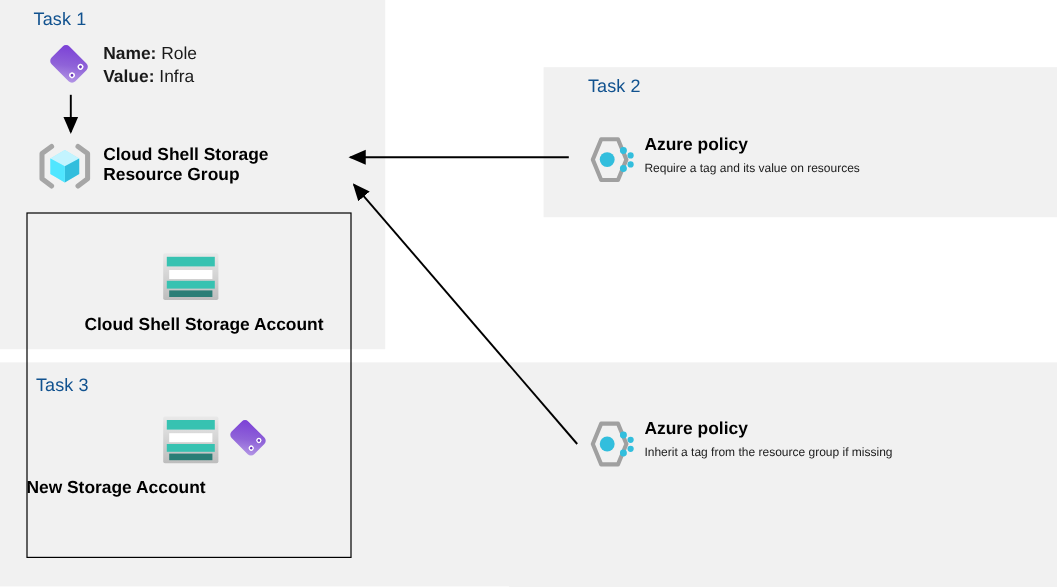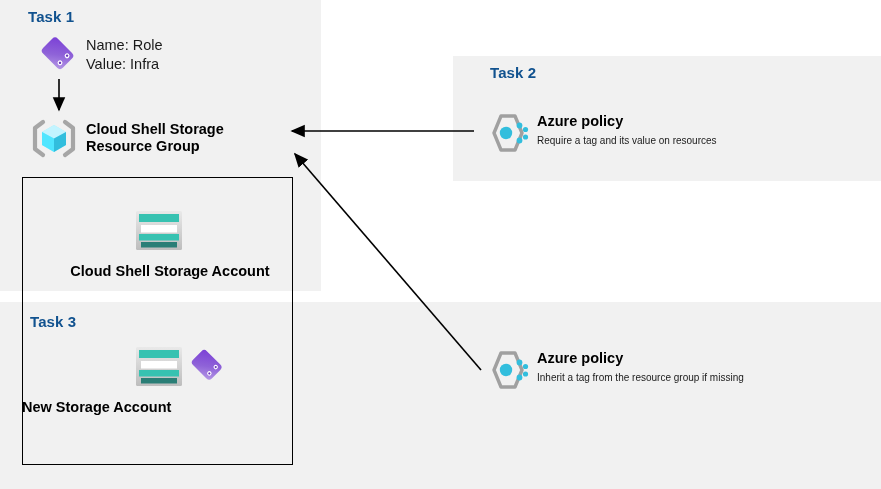--- a/index.html
+++ b/index.html
@@ -37,21 +37,21 @@
     height: 288px;
     border: 1.6px solid #000000;
     box-sizing: border-box;
     background: transparent;
   }
 
   
   .task-label {
     position: absolute;
     color: #11528f;
-    font-weight: bold;
+    font-weight: normal;
     font-size: 15px;
     letter-spacing: .1px;
     white-space: nowrap;
   }
   #task1-label { left: 28px;  top: 8px;  }
   #task2-label { left: 490px; top: 64px; }
   #task3-label { left: 30px;  top: 313px;}
 
   
   .node-title {
@@ -73,21 +73,21 @@
   
   #tag-kv {
     position: absolute;
     left: 86px;
     top: 36px;
     font-size: 14.5px;
     line-height: 19px;
     color: #1a1a1a;
     white-space: nowrap;
   }
-  #tag-kv b { font-weight: normal; }
+  #tag-kv b { font-weight: bold; }
 
   
   #rg-label { left: 86px; top: 121px; width: 210px; }
 
   
   #cssa-label { left: 22px; top: 263px; width: 272px; text-align: center; margin-left: 12px; }
   #nsa-label  { left: 22px; top: 399px; width: 272px; }
 
   
   #ap1-title { left: 537px; top: 113px; }

